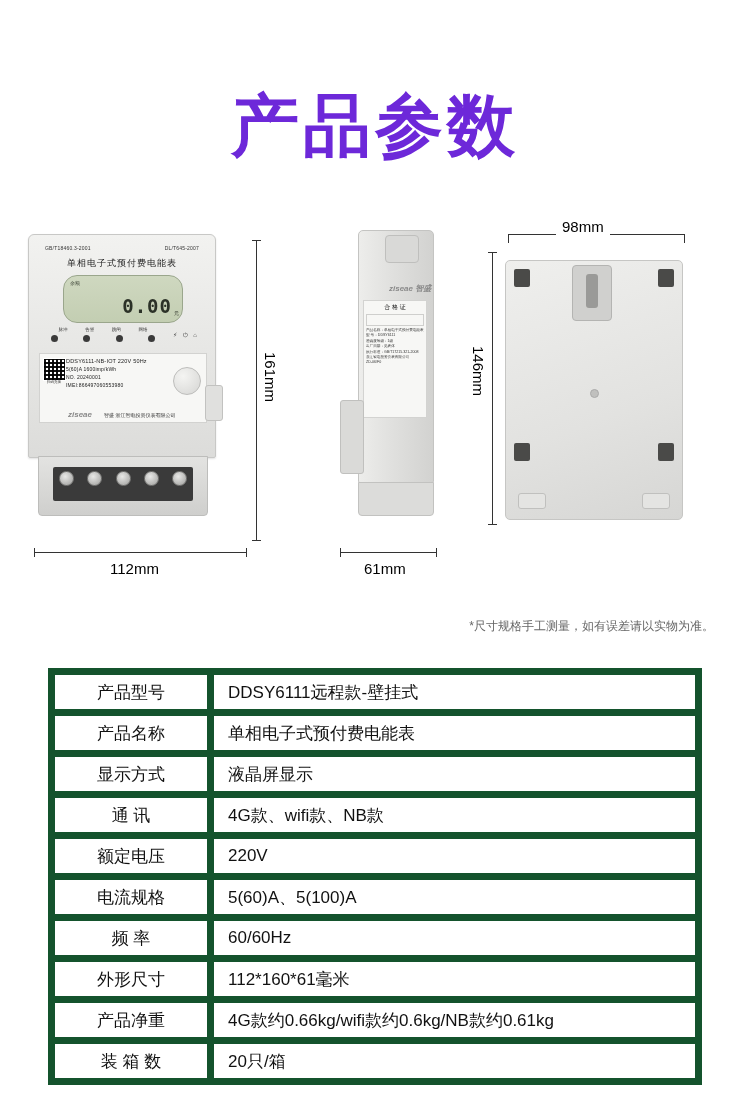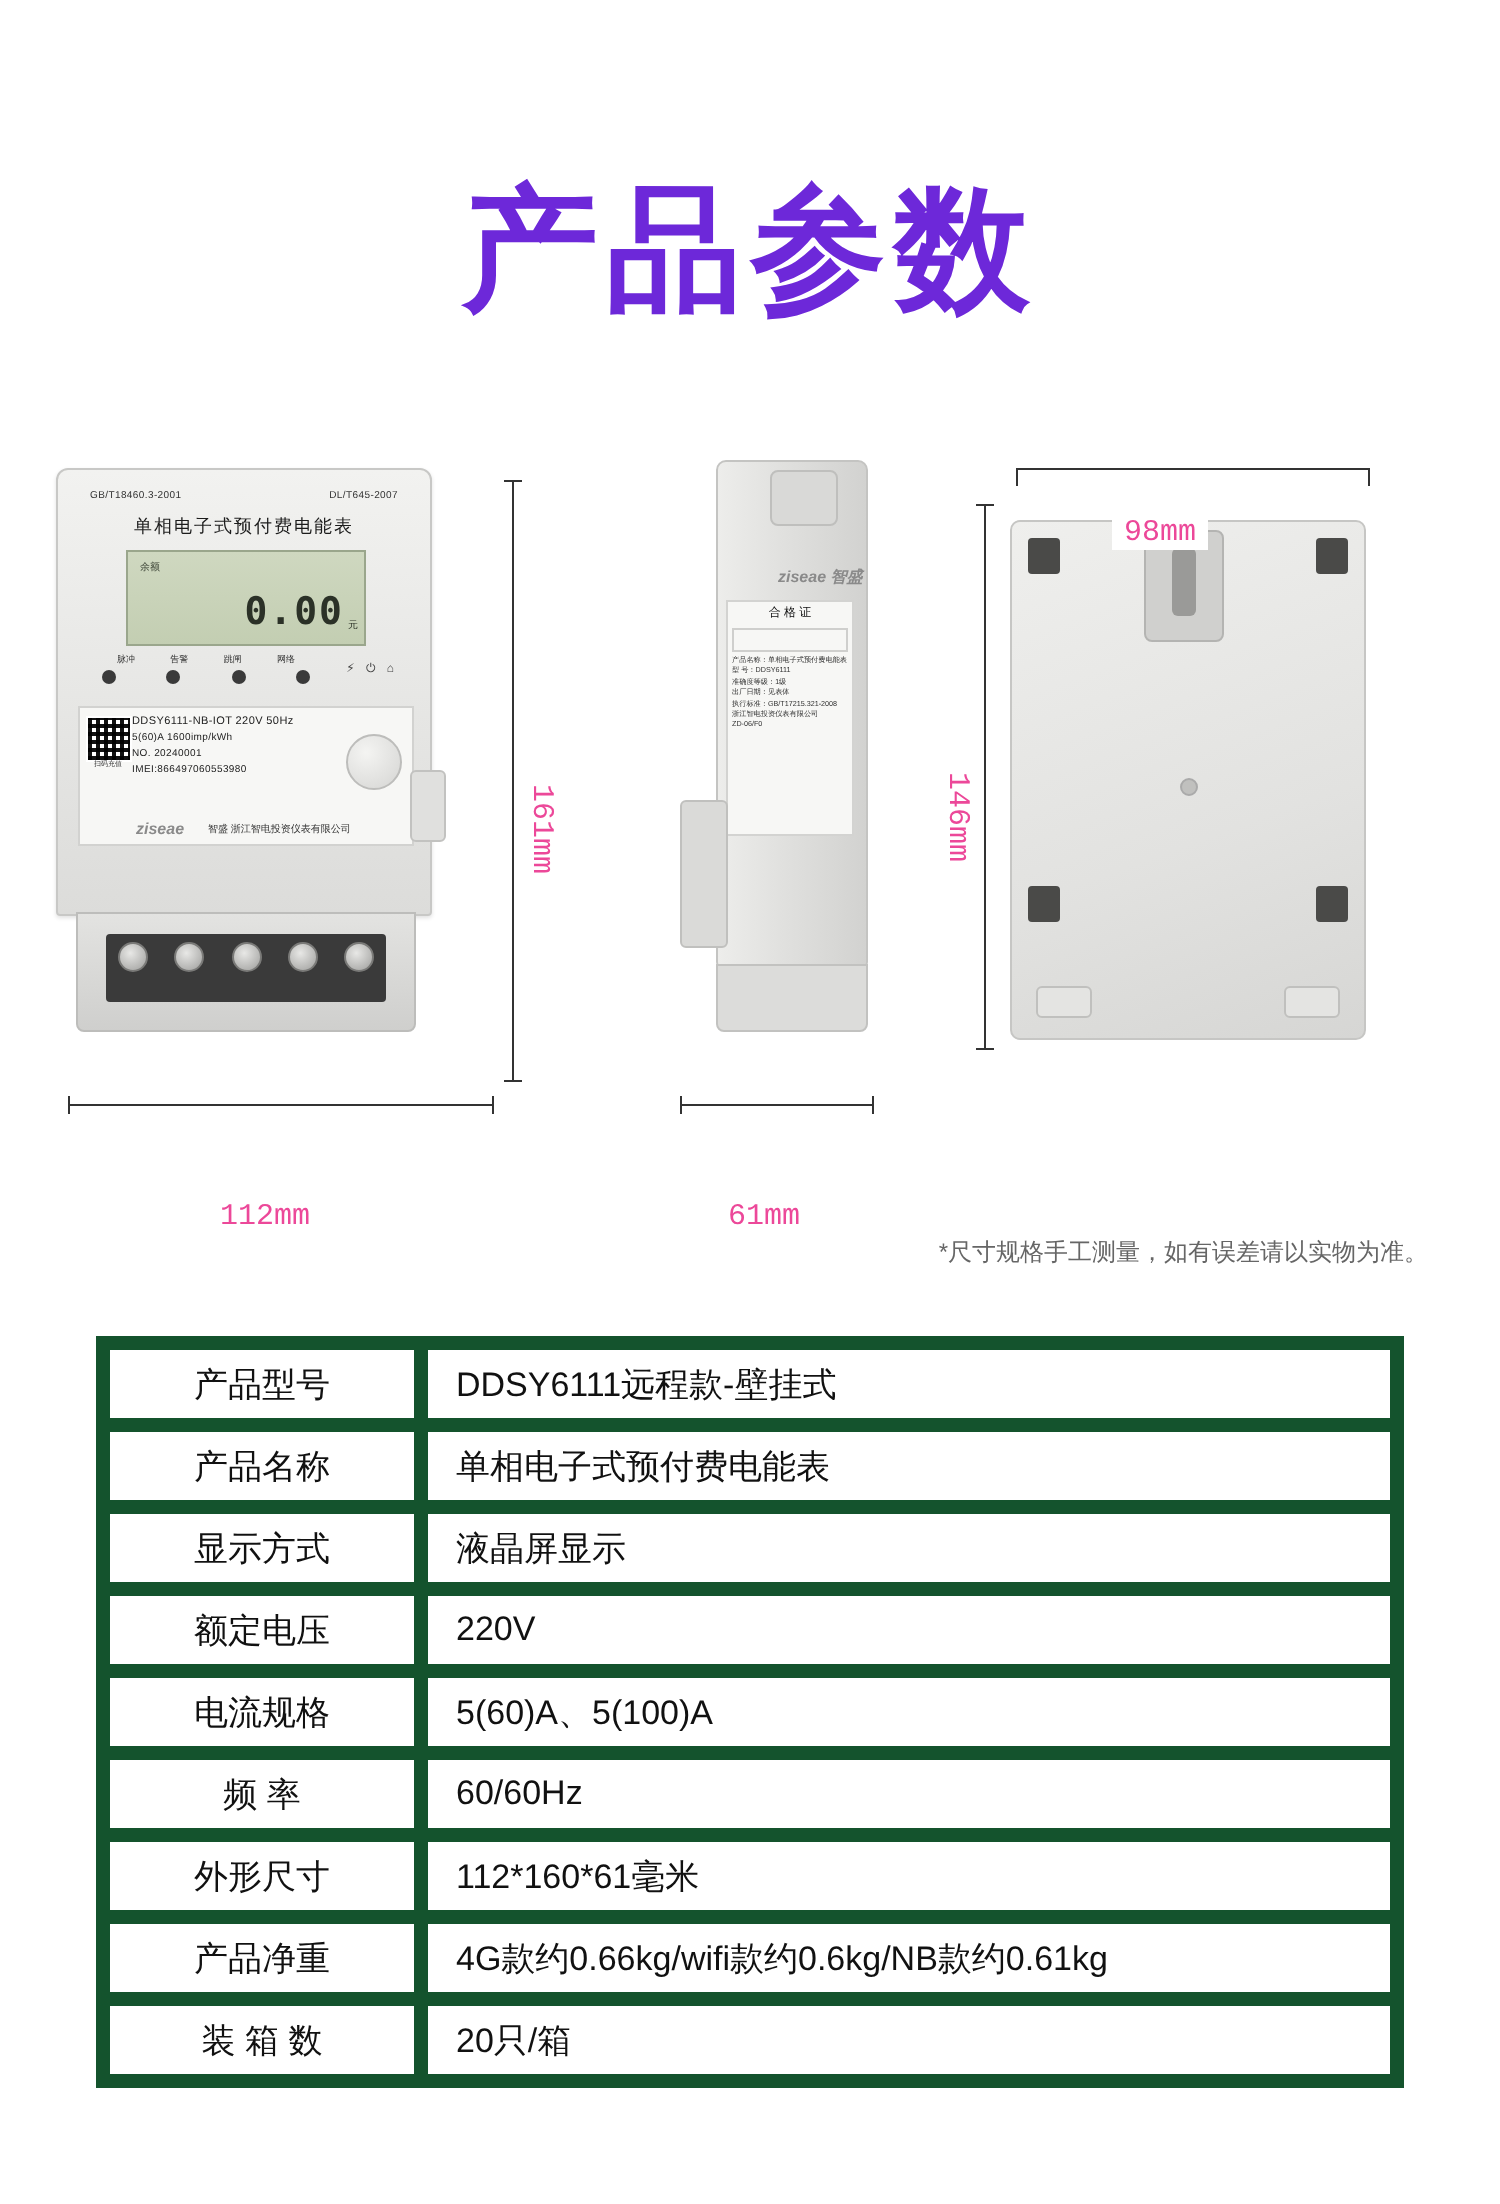--- a/index.html
+++ b/index.html
@@ -72,21 +72,21 @@
     color: #1b1b1b;
     letter-spacing: 1px;
   }
   .mf-lcd {
     position: absolute;
     left: 34px; top: 40px;
     width: 118px;
     height: 46px;
     background: linear-gradient(180deg,#cfd8c0 0%, #c3ceb2 100%);
     border: 1px solid #9aa68c;
-    border-radius: 0;
+    border-radius: 14px;
   }
   .mf-lcd .lcd-small {
     position: absolute;
     left: 6px; top: 4px;
     font-size: 5px;
     color: #3c4436;
   }
   .mf-lcd .lcd-main {
     position: absolute;
     right: 10px; bottom: 5px;
@@ -351,23 +351,22 @@
     width: 26px; height: 14px;
     background: #e4e4e2;
     border: 1px solid #c0c0be;
     border-radius: 3px;
   }
 
   
   .dim-label {
     position: absolute;
     font-size: 15px;
-    color: #ec4899;
-    font-family: Liberation Mono, monospace;
-    margin-top: 40px;
+    color: #000000;
+    font-family: Liberation Sans, sans-serif;
   }
   .dim-v-line {
     position: absolute;
     width: 1px;
     background: #333;
   }
   .dim-h-line {
     position: absolute;
     height: 1px;
     background: #333;
@@ -554,20 +553,24 @@
     </tr>
     <tr>
       <td class="k">产品名称</td>
       <td class="v">单相电子式预付费电能表</td>
     </tr>
     <tr>
       <td class="k">显示方式</td>
       <td class="v">液晶屏显示</td>
     </tr>
     <tr>
+      <td class="k">通  讯</td>
+      <td class="v">4G款、wifi款、NB款</td>
+    </tr>
+    <tr>
       <td class="k">额定电压</td>
       <td class="v">220V</td>
     </tr>
     <tr>
       <td class="k">电流规格</td>
       <td class="v">5(60)A、5(100)A</td>
     </tr>
     <tr>
       <td class="k">频  率</td>
       <td class="v">60/60Hz</td>

